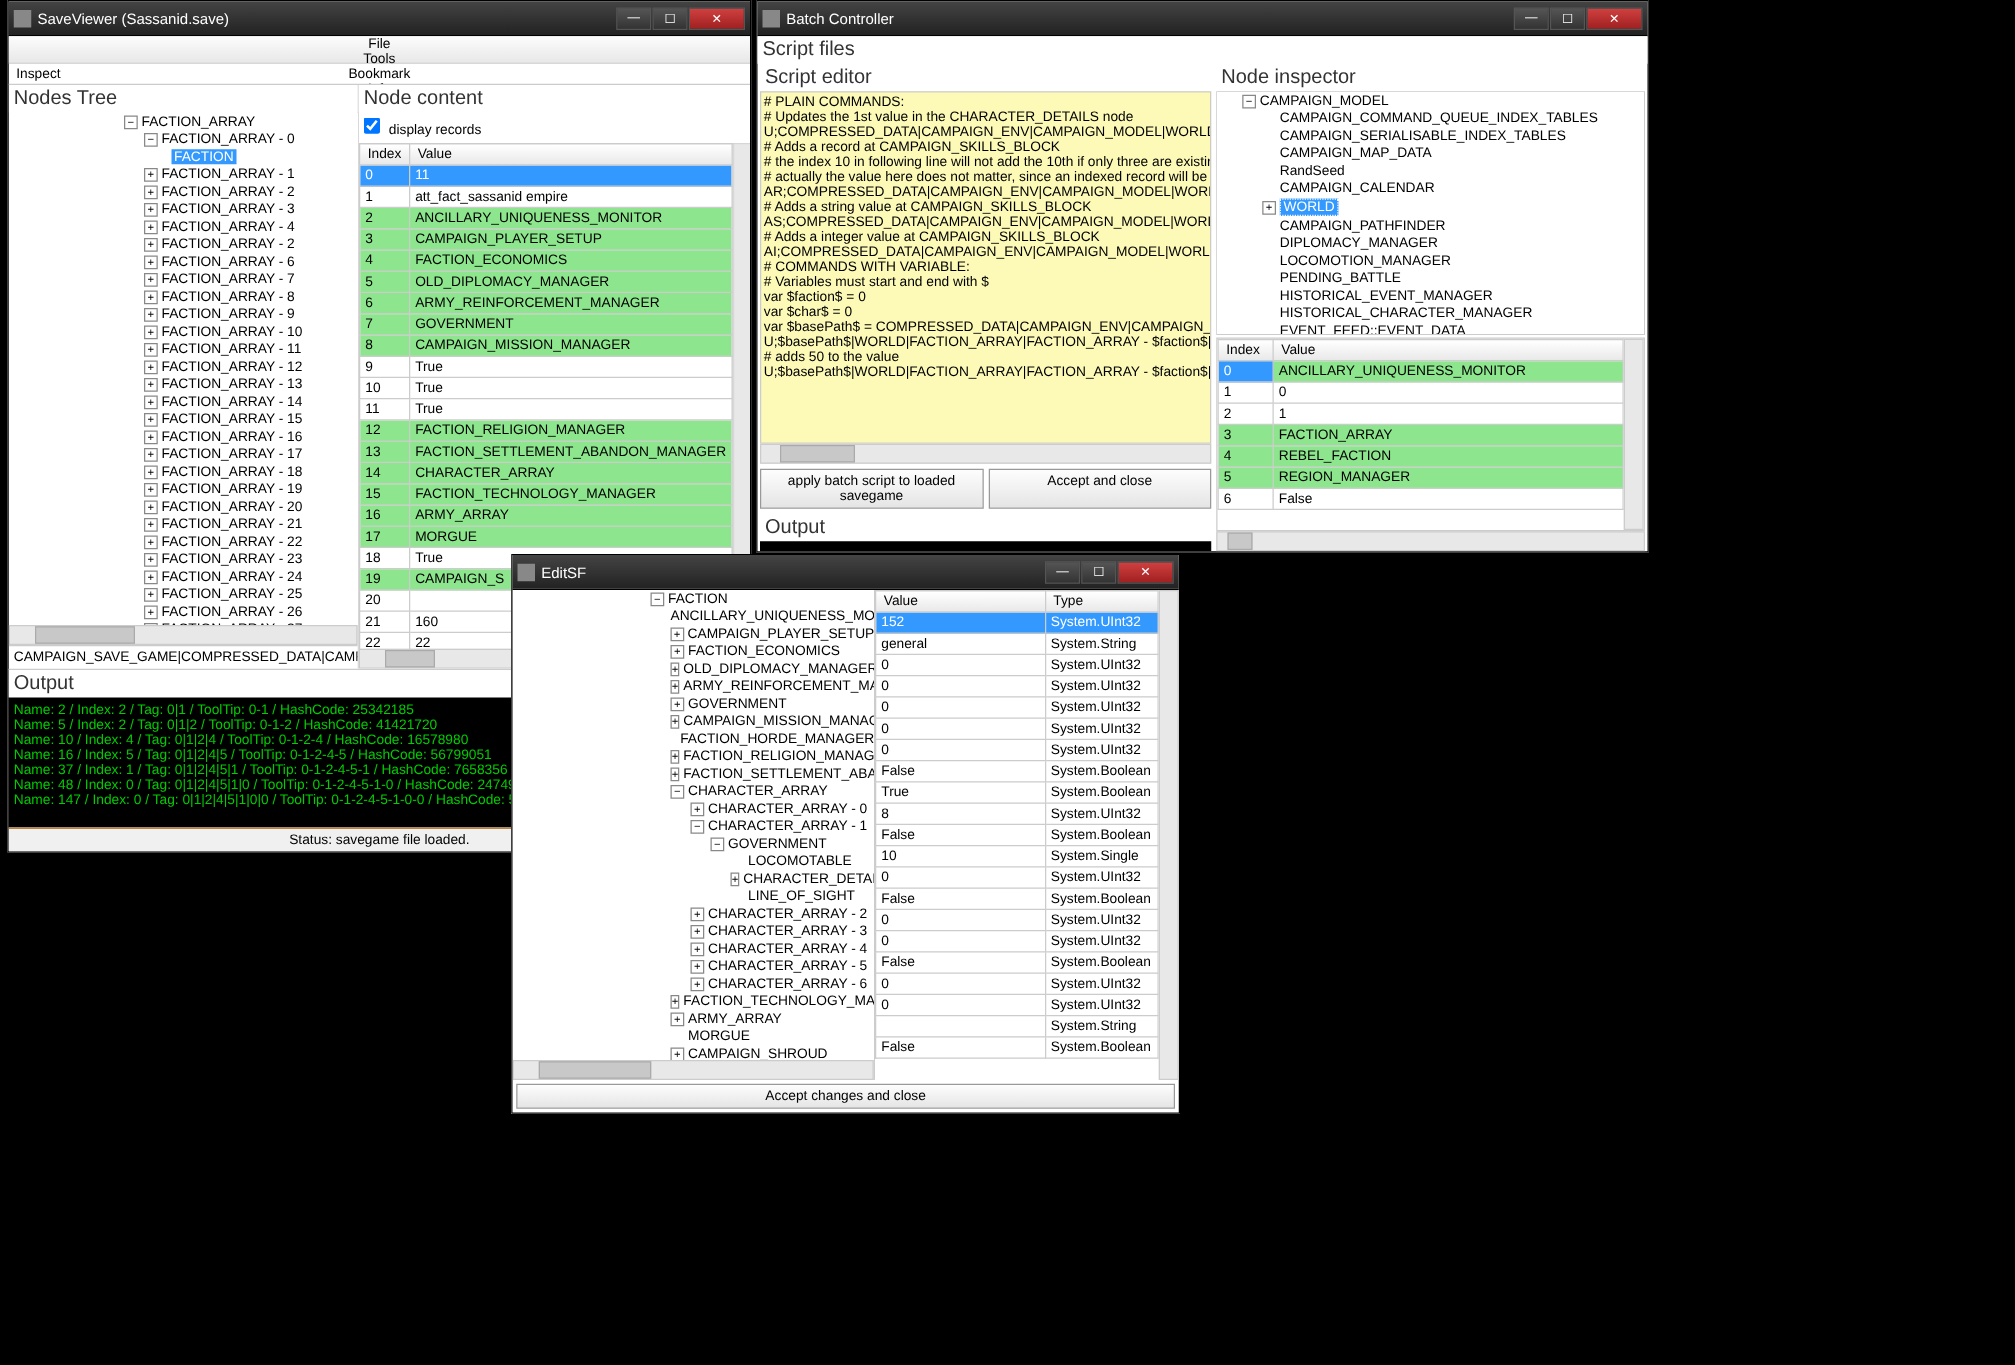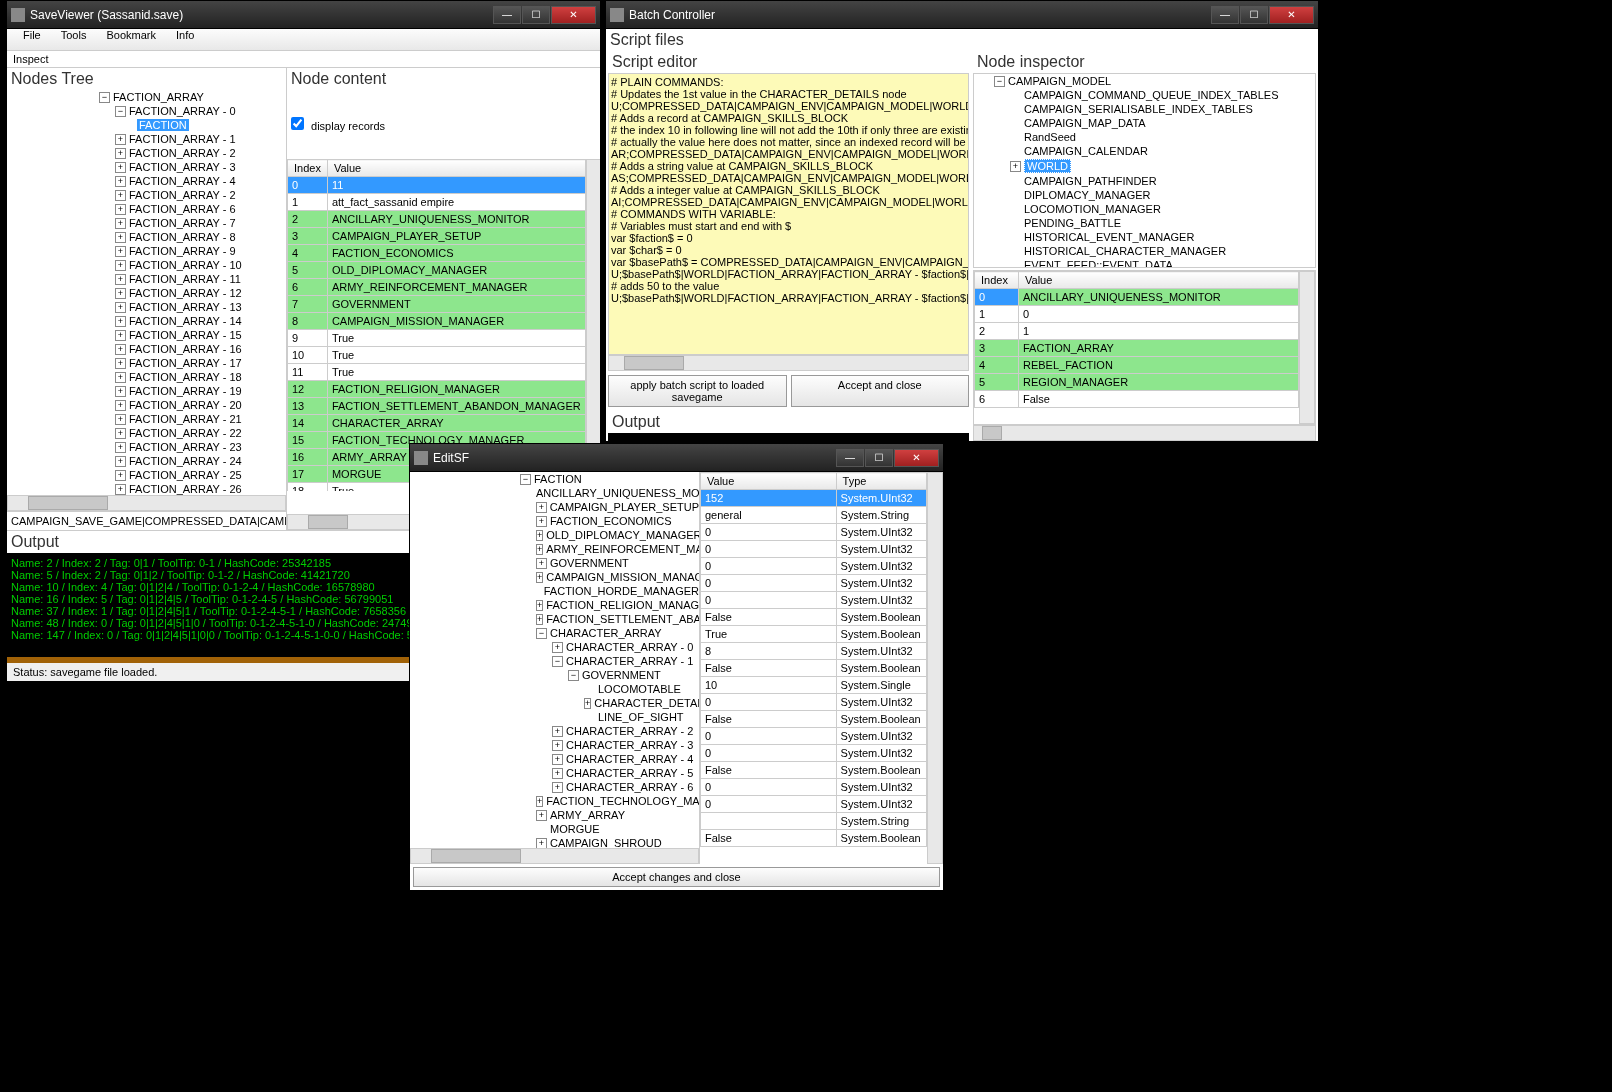--- a/index.html
+++ b/index.html
@@ -4,40 +4,40 @@
 <style>
 * { margin: 0; padding: 0; box-sizing: border-box; font-family: Tahoma, Arial, sans-serif; font-size: 11px; }
 body { background: #000; width: 1612px; height: 1092px; position: relative; overflow: hidden; }
 .window { position: absolute; background: #fff; border: 1px solid #000; display: flex; flex-direction: column; }
 .titlebar { height: 28px; background: linear-gradient(to bottom, #444, #222); color: #fff; display: flex; align-items: center; padding: 0 4px; border-bottom: 1px solid #000; }
 .titlebar-icon { width: 14px; height: 14px; background: #888; margin-right: 5px; }
 .titlebar-text { flex: 1; font-size: 12px; }
 .titlebar-btns { display: flex; gap: 1px; }
 .titlebar-btn { width: 28px; height: 18px; border: 1px solid #555; display: flex; align-items: center; justify-content: center; color: #fff; font-size: 10px; background: linear-gradient(to bottom, #555, #333); }
 .titlebar-btn.close { background: linear-gradient(to bottom, #d04040, #a02020); width: 45px; }
-.menubar { height: 22px; background: linear-gradient(to bottom, #fcfcfc, #e8e8e8); display: flex; padding: 0 6px; border-bottom: 1px solid #ccc; }
+.menubar { height: 22px; background: linear-gradient(to bottom, #fcfcfc, #e8e8e8); display: flex; align-items: center; padding: 0 6px; border-bottom: 1px solid #ccc; flex-direction: column; }
 .menu-item { padding: 0 10px; cursor: pointer; }
 .panel-header { background: #fff; padding: 2px 4px; font-size: 16px; color: #333; }
 .inspect { padding: 2px 6px; border-bottom: 1px solid #ccc; }
 .tree-panel { overflow: auto; background: #fff; font-size: 11px; }
 .tree-node { white-space: nowrap; padding: 1px 0; display: flex; align-items: center; }
 .tree-node .expander { width: 11px; height: 11px; border: 1px solid #888; display: inline-flex; align-items: center; justify-content: center; margin-right: 3px; font-size: 9px; line-height: 1; cursor: pointer; background: #fff; }
 .tree-node.selected span.label { background: #3399ff; color: #fff; padding: 0 2px; }
 .tree-node.highlighted span.label { background: #3399ff; color: #fff; padding: 0 2px; border: 1px dotted #fff; }
 .table { border-collapse: collapse; width: 100%; }
 .table th { background: linear-gradient(to bottom, #fff, #e8e8e8); border: 1px solid #ccc; padding: 2px 6px; text-align: left; font-weight: normal; }
 .table td { border: 1px solid #ccc; padding: 1px 4px; height: 17px; }
 .table tr.sel td { background: #3399ff; color: #fff; }
 .table tr.green td { background: #8de68d; }
 .chk { padding: 4px; }
 .chk input { margin-right: 4px; }
 .pathbar { background: #fff; padding: 3px 4px; border-top: 1px solid #ccc; font-size: 11px; overflow: hidden; white-space: nowrap; }
 .output { background: #000; color: #0c0; font-family: monospace; font-size: 10px; padding: 4px; overflow: hidden; }
 .output-line { white-space: nowrap; }
-.status { background: #f0f0f0; border-top: 6px solid #a16207; padding: 3px 6px; font-size: 11px; }
+.status { background: #f0f0f0; border-top: 1px solid #a16207; padding: 3px 6px; font-size: 11px; text-align: center; }
 .script-editor { background: #fdfab8; border: 1px solid #ccc; font-size: 10px; padding: 2px; overflow: hidden; white-space: nowrap; }
 .btn { background: linear-gradient(to bottom, #fdfdfd, #e5e5e5); border: 1px solid #999; padding: 3px 10px; text-align: center; cursor: pointer; }
 .hscroll { height: 16px; background: #e8e8e8; border: 1px solid #ccc; display: flex; align-items: center; }
 .hscroll-thumb { height: 14px; background: #c8c8c8; border: 1px solid #aaa; }
 .vscroll { width: 16px; background: #e8e8e8; border: 1px solid #ccc; }
 .grid-wrap { display: flex; flex: 1; overflow: hidden; }
 .grid-body { flex: 1; overflow: auto; }
 </style>
 </head>
 <body>
@@ -193,21 +193,21 @@
               <span class="label">FACTION_ARRAY - 29</span>
             </div>
           </div>
       </div>
       <div class="hscroll">
           <div class="hscroll-thumb" style="width:80px; margin-left:20px;"></div>
         </div>
       <div class="pathbar">CAMPAIGN_SAVE_GAME|COMPRESSED_DATA|CAMPAIGN_ENV|</div>
     </div>
 
-    <div style="flex:1; display:flex; flex-direction:column;gap:23px;">
+    <div style="flex:1; display:flex; flex-direction:column;">
       <div class="panel-header">Node content</div>
       <div class="chk"><label><input type="checkbox" checked="" style=""> <span>display records</span></label></div>
       <div class="grid-wrap">
         <div class="grid-body">
           <table class="table" id="sv-table">
               <tbody>
                 <tr>
                   <th style="width:48px;">Index</th>
                   <th>Value</th>
                 </tr>

